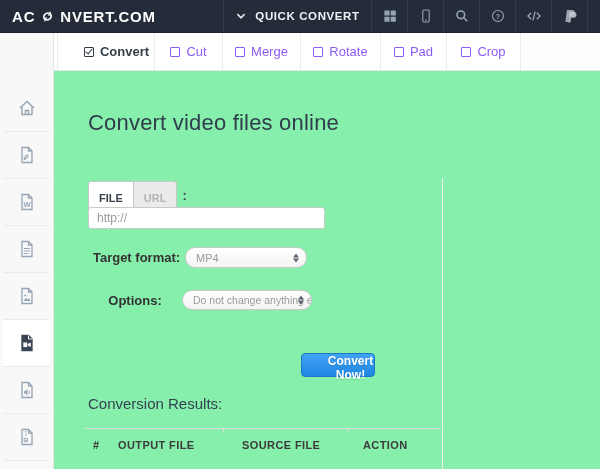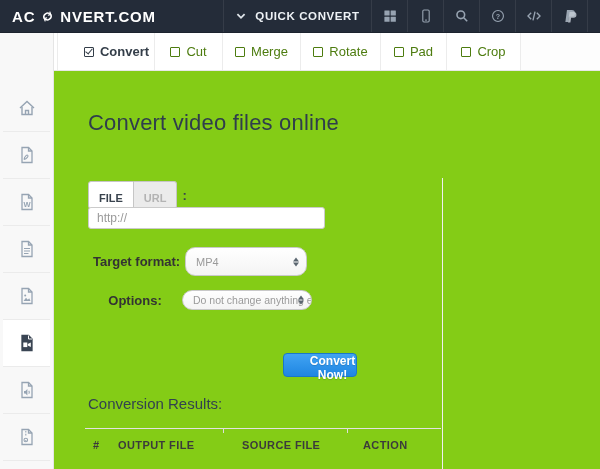--- a/index.html
+++ b/index.html
@@ -42,21 +42,21 @@
 
   
   .tabbar {
     position: absolute; top: 33px; left: 54px; right: 0; height: 38px;
     background: #ffffff;
     border-bottom: 1px solid #e7e7e7;
     display: flex; align-items: stretch;
   }
   .tab {
     display: flex; align-items: center; justify-content: center; gap: 6px;
-    font-size: 13px; color: #4d7c0f; cursor: pointer;
+    font-size: 13px; color: #8b5cf6; cursor: pointer;
     border-right: 1px solid #ececec;
   }
   .tab:first-child { border-left: 1px solid #ececec; margin-left: 3px; padding-left: 21px; }
   .tab.active { color: #343e49; font-weight: bold; }
   .tab-fill { flex: 1; background: #fdfdfd; }
   .cb {
     display: inline-block; width: 10px; height: 10px;
     border: 1.4px solid currentColor; border-radius: 1px; position: relative;
   }
   .cb.checked::after {
@@ -74,21 +74,21 @@
   }
   .side-item {
     height: 47px; margin: 0 3px;
     border-bottom: 1px solid #ebebeb;
     display: flex; align-items: center; justify-content: center;
     color: #96a4b3; cursor: pointer;
   }
   .side-item.active { background: #ffffff; color: #3a4553; }
 
   
-  .main { position: absolute; left: 54px; top: 71px; right: 0; bottom: 0; background: #84cc16; }
+  .main { position: absolute; left: 54px; top: 71px; right: 0; bottom: 0; background: #86efac; }
   .page-title {
     position: absolute; left: 34px; top: 39px;
     font-size: 22px; font-weight: 400; color: #2f3d4c; letter-spacing: 0.2px;
   }
   .panel-edge {
     position: absolute; left: 388px; top: 107px; bottom: 0; width: 1px;
     background: #f0f0f0;
   }
 
   .toggle-row { position: absolute; left: 34px; top: 110px; display: flex; align-items: center; }
@@ -109,40 +109,40 @@
   .url-input::placeholder { color: #9a9a9a; opacity: 1; }
 
   .form-row { position: absolute; left: 34px; display: flex; align-items: center; }
   .row-target { top: 176px; }
   .row-options { top: 219px; }
   .form-label { font-size: 13px; font-weight: bold; color: #333333; text-align: center; }
   .row-target .form-label { width: 97px; }
   .row-options .form-label { width: 94px; }
 
   .select {
-    position: relative; height: 29px;
+    position: relative; height: 21px;
     border: 1px solid #c9c9c9; border-radius: 10px;
     background: linear-gradient(#ffffff, #f4f4f4);
     display: flex; align-items: center;
     padding: 0 18px 0 10px; cursor: pointer; overflow: hidden;
   }
   .select.target { width: 122px; }
   .select.options { width: 130px; height: 20px; }
   .select .val { font-size: 11px; color: #9a9a9a; white-space: nowrap; }
   .select.options .val { font-size: 10.5px; }
   .spin {
     position: absolute; right: 7px; top: 50%; transform: translateY(-50%);
     display: flex; flex-direction: column; align-items: center; gap: 1px;
   }
   .spin i { display: block; width: 0; height: 0; border-left: 3px solid transparent; border-right: 3px solid transparent; }
   .spin i.up { border-bottom: 4px solid #5b6670; }
   .spin i.down { border-top: 4px solid #5b6670; }
 
   .convert-btn {
-    position: absolute; left: 229px; top: 282px; width: 74px; height: 24px;
+    position: absolute; left: 247px; top: 282px; width: 74px; height: 24px;
     background: linear-gradient(#41a3f3, #1f86e2);
     border: 1px solid #1a77c9; border-radius: 4px;
     color: #ffffff; font-size: 12px; font-weight: bold;
     font-family: "Liberation Sans", sans-serif;
     cursor: pointer; text-shadow: 0 1px 1px rgba(0,0,0,0.15); padding-left: 25px;
   }
 
   .results-heading {
     position: absolute; left: 34px; top: 324px;
     font-size: 15px; color: #33424f; font-weight: 400;

